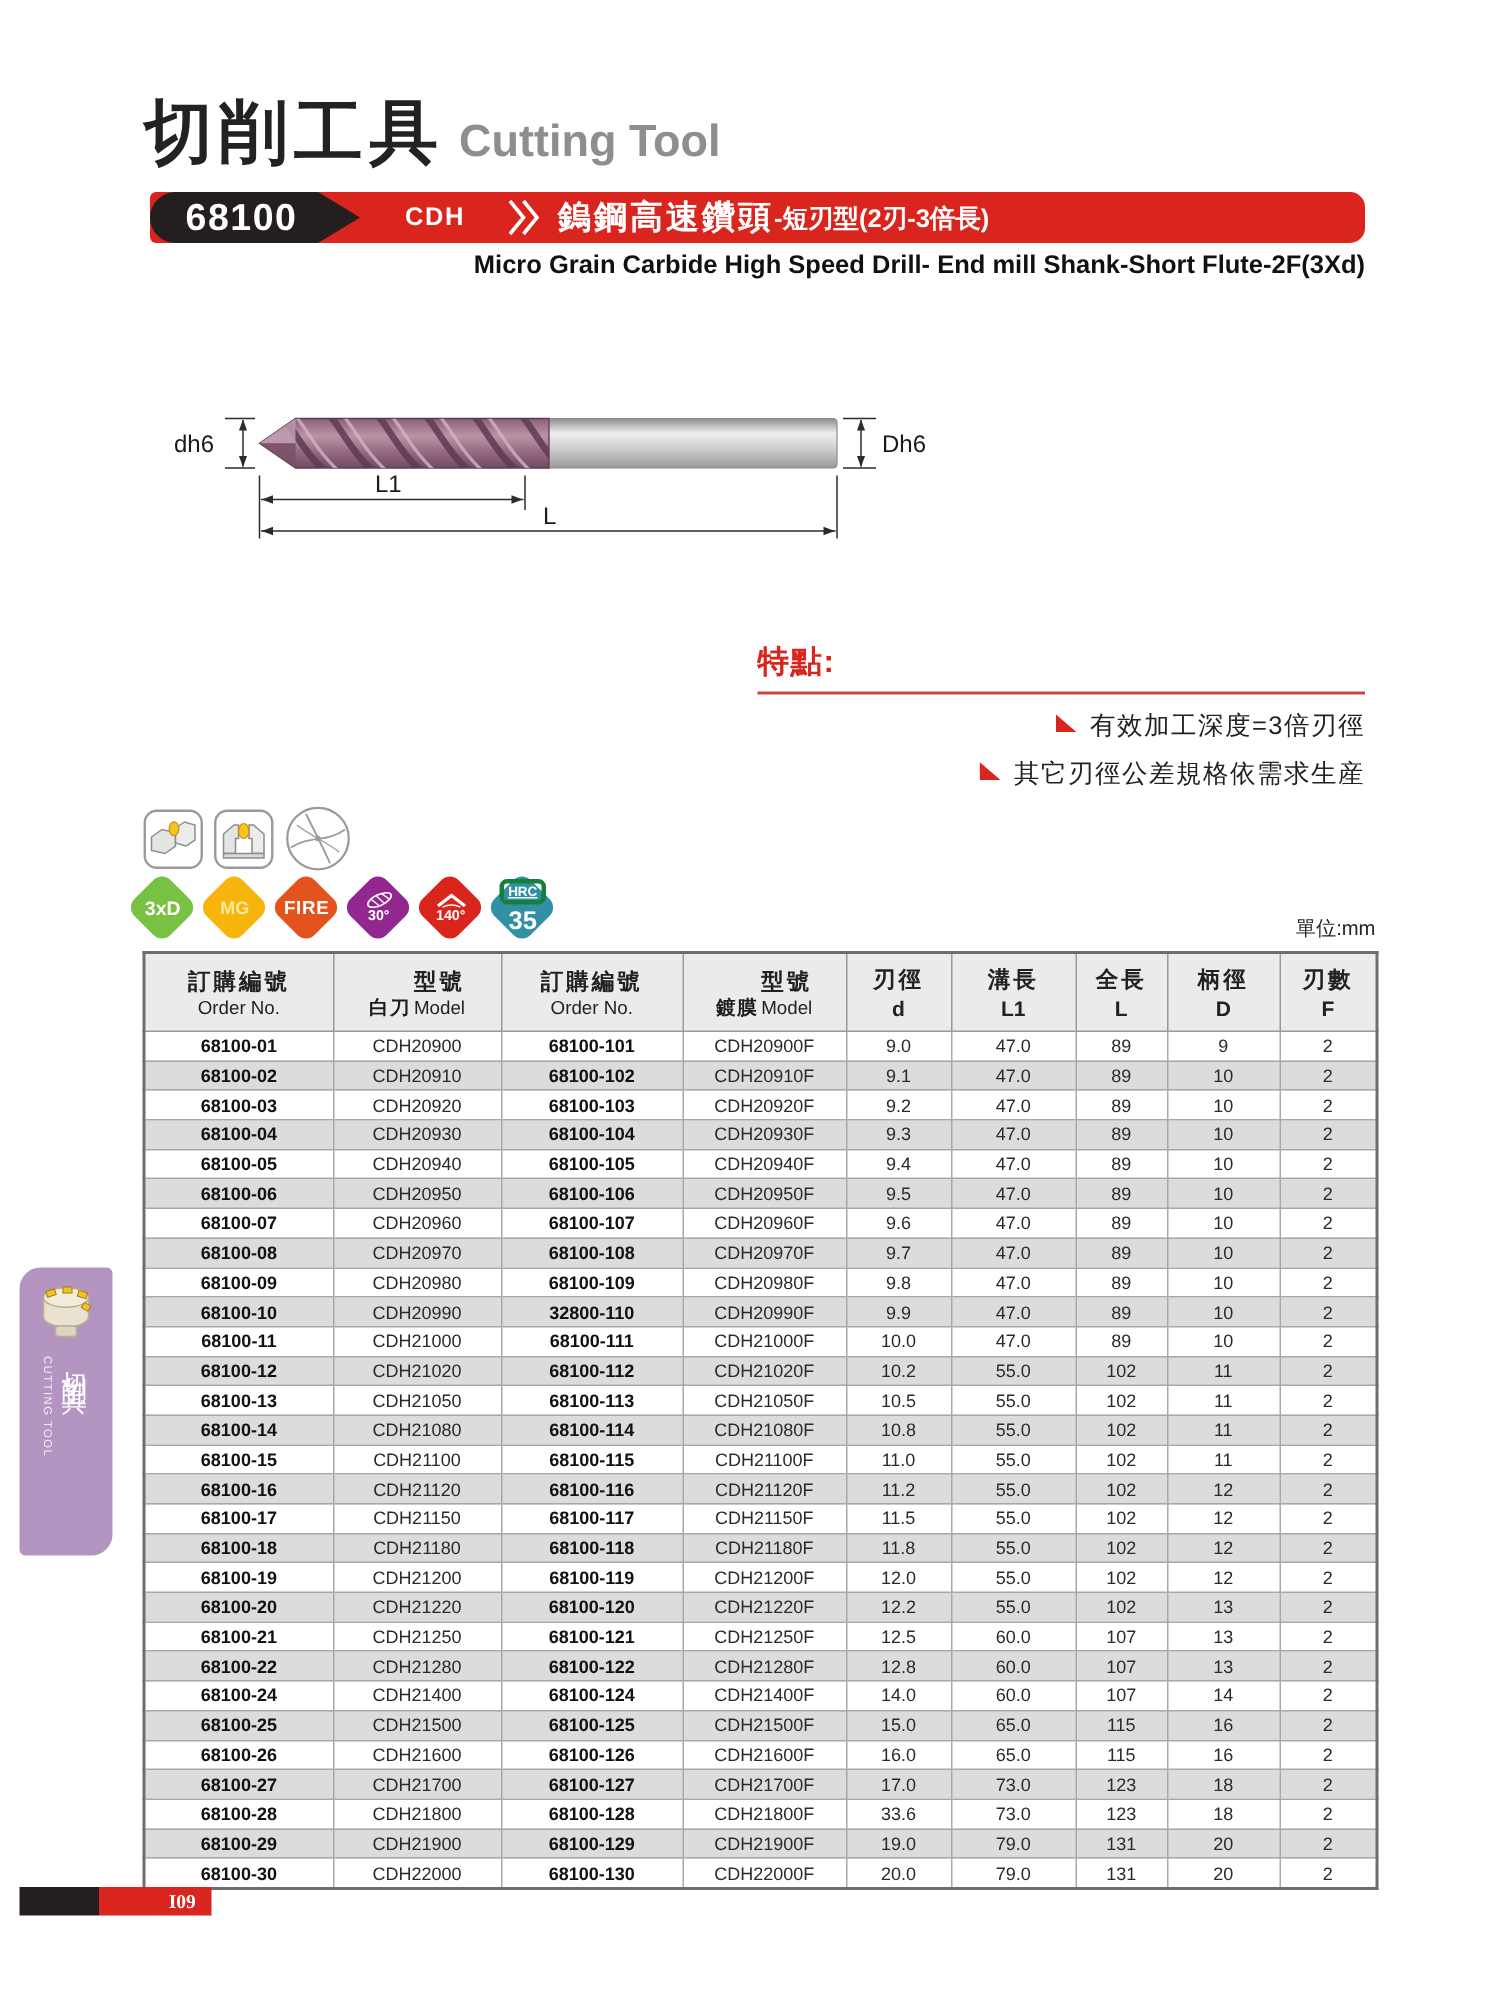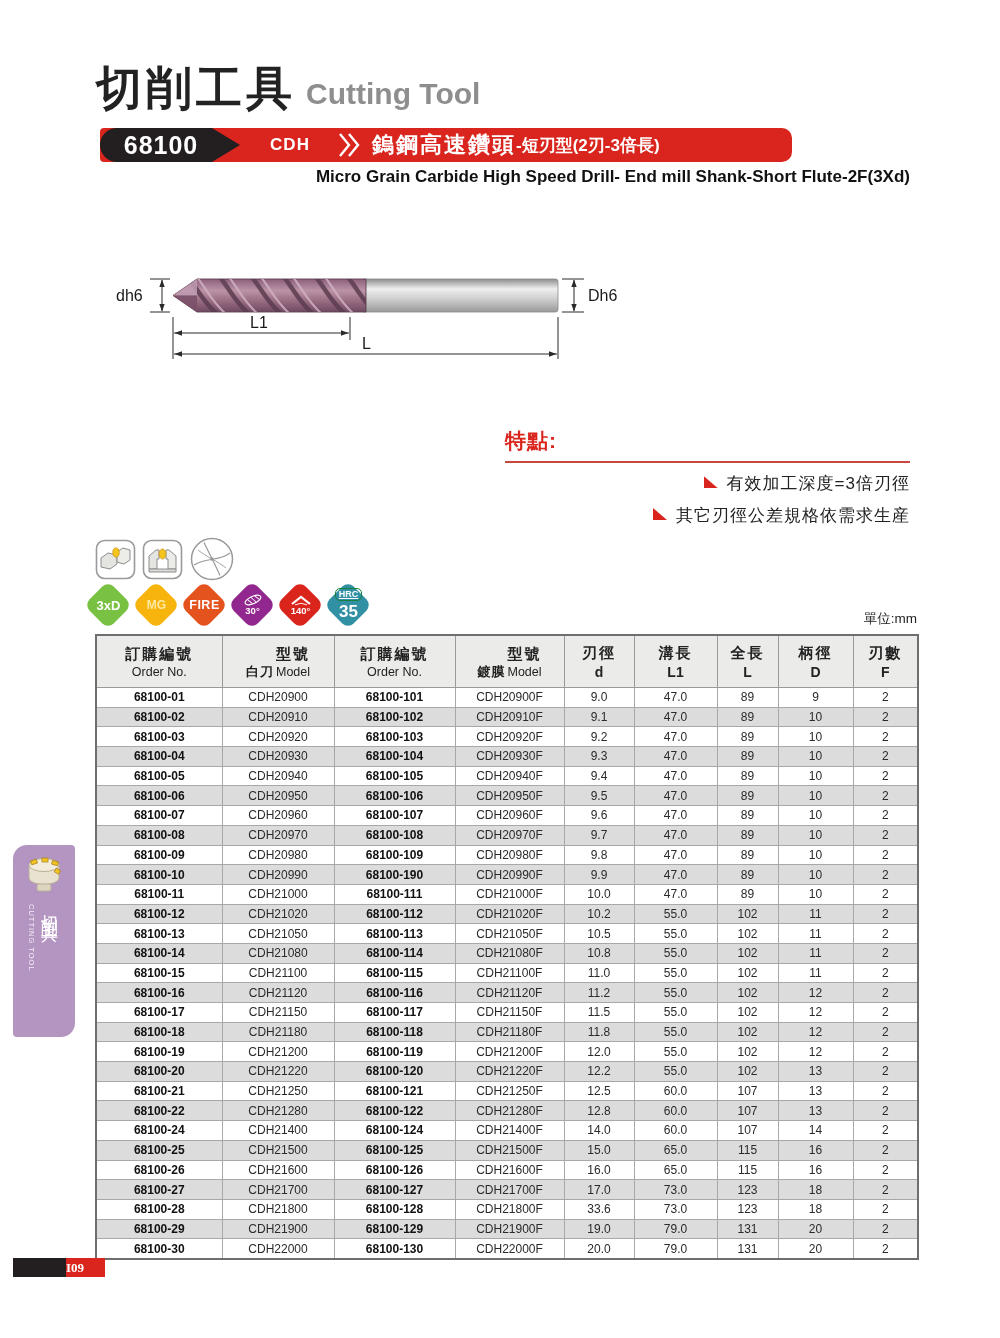--- a/index.html
+++ b/index.html
@@ -5,21 +5,21 @@
   html,body{margin:0;padding:0;background:#fff;}
   .page{position:relative;width:1000px;height:1338px;background:#fff;overflow:hidden;
         font-family:"Liberation Sans","DejaVu Sans",sans-serif;color:#1c1c1c;}
 
   
   .title-row{position:absolute;left:96px;top:58px;white-space:nowrap;}
   .title-zh{font-size:46px;font-weight:700;color:#222;letter-spacing:4px;}
   .title-en{font-size:30px;font-weight:700;color:#8e8e8e;margin-left:10px;}
 
   
-  .banner{position:absolute;left:100px;top:128px;width:692px;height:34px;background:#d9251d;
+  .banner{position:absolute;left:100px;top:128px;width:810px;height:34px;background:#d9251d;
           border-radius:4px 10px 10px 4px;display:flex;align-items:center;}
   .code-badge{position:absolute;left:0;top:0;width:140px;height:34px;background:#231f20;
               border-radius:17px 0 0 17px;
               clip-path:polygon(0 0,80% 0,100% 50%,80% 100%,0 100%);
               display:flex;align-items:center;justify-content:center;}
   .code-badge span{color:#fff;font-size:25px;font-weight:800;letter-spacing:1px;padding-right:18px;}
   .series{position:absolute;left:150px;width:80px;text-align:center;color:#fff;font-size:17px;font-weight:700;letter-spacing:1px;}
   .chev{position:absolute;left:238px;top:4px;}
   .bt-main{position:absolute;left:272px;color:#fff;font-size:22px;font-weight:700;letter-spacing:2px;}
   .bt-sub{position:absolute;left:416px;color:#fff;font-size:17px;font-weight:700;}
@@ -45,21 +45,21 @@
   
   .diamond-row{position:absolute;left:85px;top:580px;display:flex;gap:1px;}
   .dwrap{position:relative;width:47px;height:50px;}
   .dshape{position:absolute;left:6px;top:8px;width:34px;height:34px;border-radius:8px;transform:rotate(45deg);}
   .dcontent{position:absolute;inset:0;display:flex;flex-direction:column;align-items:center;justify-content:center;z-index:1;color:#fff;}
   .dlabel{font-weight:700;}
   .dl-3xd{font-size:13px;}
   .dl-mg{font-size:12px;color:#ffe9a0;}
   .dl-fire{font-size:12.5px;letter-spacing:.5px;}
   .dl-small{font-size:9.5px;margin-top:-1px;}
-  .hrc-box{border:1px solid #15803d;border-radius:5px;padding:0 3px;font-size:9px;font-weight:700;line-height:11px;text-decoration:underline;}
+  .hrc-box{border:3px solid #15803d;border-radius:5px;padding:0 3px;font-size:9px;font-weight:700;line-height:11px;text-decoration:underline;}
   .dl-35{font-size:17px;margin-top:1px;}
 
   
   .unit-label{position:absolute;left:750px;top:610px;width:167px;text-align:right;font-size:13.5px;color:#222;}
 
   
   .spec-table{position:absolute;left:95px;top:634px;width:822px;border-collapse:collapse;
               border:2px solid #6e6e6e;table-layout:fixed;}
   .spec-table th{background:#ebebe9;border:1px solid #9a9a9a;padding:4px 1px;vertical-align:middle;}
   .h-zh{font-size:15px;font-weight:700;color:#222;letter-spacing:2px;display:block;}
@@ -76,21 +76,21 @@
   
   .side-tab{position:absolute;left:13px;top:845px;width:62px;height:192px;background:#b495c2;
             border-radius:14px 4px 14px 4px;display:flex;flex-direction:column;align-items:center;}
   .side-text{display:flex;flex-direction:row;align-items:flex-start;justify-content:center;margin-top:4px;}
   .side-en{writing-mode:vertical-rl;font-size:7.5px;color:#f4eef7;letter-spacing:1px;margin-right:2px;margin-top:3px;}
   .side-zh{writing-mode:vertical-rl;font-size:17px;font-weight:500;color:#ffffff;letter-spacing:4px;}
 
   
   .page-footer{position:absolute;left:13px;top:1258px;display:flex;height:19px;}
   .pf-black{width:53px;background:#231f20;}
-  .pf-red{width:39px;background:#d9251d;display:flex;align-items:center;}
+  .pf-red{width:39px;background:#d9251d;display:flex;align-items:center;justify-content:center;padding-left:36px;}
   .pf-red span{color:#fff;font-size:13px;font-weight:700;font-family:"Liberation Serif","DejaVu Serif",serif;}
 </style>
 </head>
 <body>
 
 <div class="page">
 
   <header class="title-row">
     <span class="title-zh">切削工具</span><span class="title-en">Cutting Tool</span>
   </header>
@@ -423,21 +423,21 @@
           <td>CDH20980F</td>
           <td>9.8</td>
           <td>47.0</td>
           <td>89</td>
           <td>10</td>
           <td>2</td>
         </tr>
         <tr>
           <td>68100-10</td>
           <td>CDH20990</td>
-          <td>68100-190</td>
+          <td>32800-110</td>
           <td>CDH20990F</td>
           <td>9.9</td>
           <td>47.0</td>
           <td>89</td>
           <td>10</td>
           <td>2</td>
         </tr>
         <tr>
           <td>68100-11</td>
           <td>CDH21000</td>

